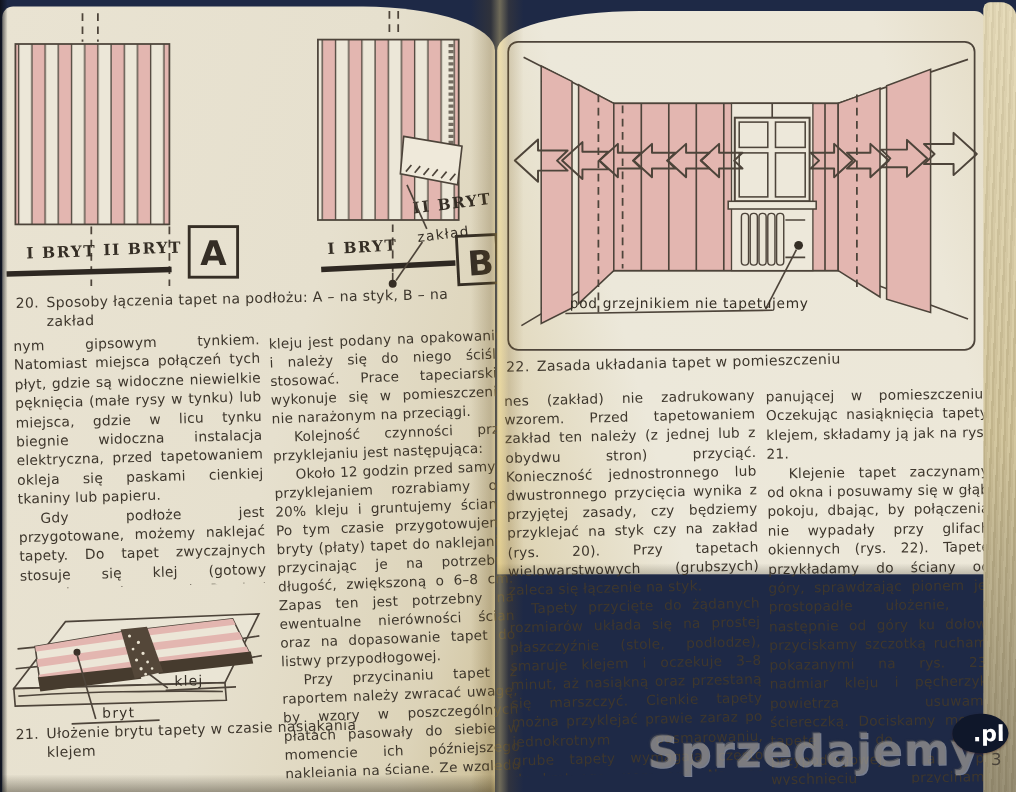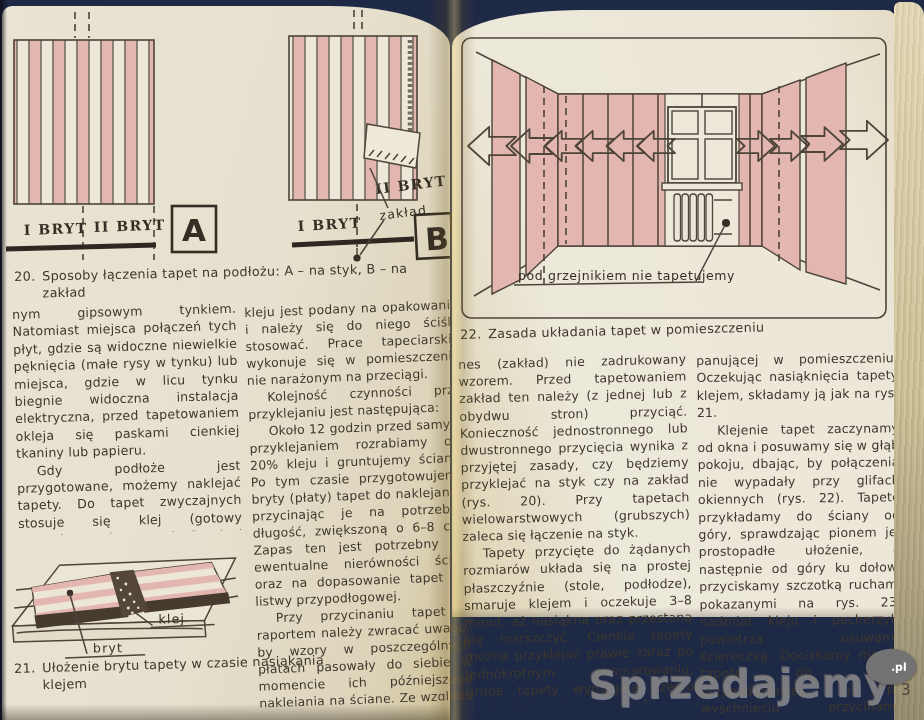--- a/index.html
+++ b/index.html
@@ -11,21 +11,21 @@
   }
   .page{position:absolute;}
   #left-page{
     left:2px;top:6px;width:448px;height:714px;
     background:linear-gradient(105deg,#e9e3d2 0%,#e6e0ce 55%,#dcd3b8 86%,#cdbf97 100%);
     border-radius:10px 120px 0 0 / 10px 40px 0 0;
   }
   #left-page::after{content:"";position:absolute;left:0;right:0;bottom:0;height:16px;
     background:linear-gradient(rgba(30,25,12,0),rgba(30,25,12,.38));}
   #right-page{
-    left:452px;top:10px;width:444px;height:607px;
+    left:452px;top:10px;width:444px;height:512px;
     background:linear-gradient(255deg,#e4dcc6 0%,#ece7d8 18%,#ece8da 70%,#dfd5b6 94%,#d3c49b 100%);
     border-radius:130px 10px 0 0 / 36px 10px 0 0;
   }
   #right-page::after{content:"";position:absolute;left:0;right:0;bottom:0;height:10px;
     background:linear-gradient(rgba(30,25,12,0),rgba(30,25,12,.22));}
   #page-edges{
     left:894px;top:2px;width:30px;height:718px;
     background:repeating-linear-gradient(92deg,#dccfa6 0 2px,#c8ba90 2px 4px,#d3c59c 4px 6px);
     border-radius:6px 14px 0 0;
   }
@@ -61,21 +61,21 @@
   .pinkfill{fill:#e3b6b0;stroke:#4d443a;stroke-width:1.4;}
   #watermark{
     position:absolute;left:588px;top:660px;width:330px;height:56px;
     font-weight:bold;font-size:40px;letter-spacing:1px;
     color:rgba(122,119,114,.55);
     text-shadow:1px 1px 0 rgba(255,255,255,.4),-1px -1px 1px rgba(80,80,80,.18);
     transform:rotate(-.5deg);
   }
   #watermark .badge{
     position:absolute;left:278px;top:-10px;width:36px;height:36px;border-radius:50%;
-    background:#737373;color:#fff;font-size:11px;letter-spacing:0;
+    background:#0f172a;color:#fff;font-size:20px;letter-spacing:0;
     display:flex;align-items:center;justify-content:center;text-shadow:none;
     box-shadow:0 1px 2px rgba(60,20,10,.4);
     padding-left:15px;
   }
   #page-number{
     position:absolute;left:901px;top:681px;font-size:15px;color:#4a443a;
   }
 </style>
 </head>
 <body>

